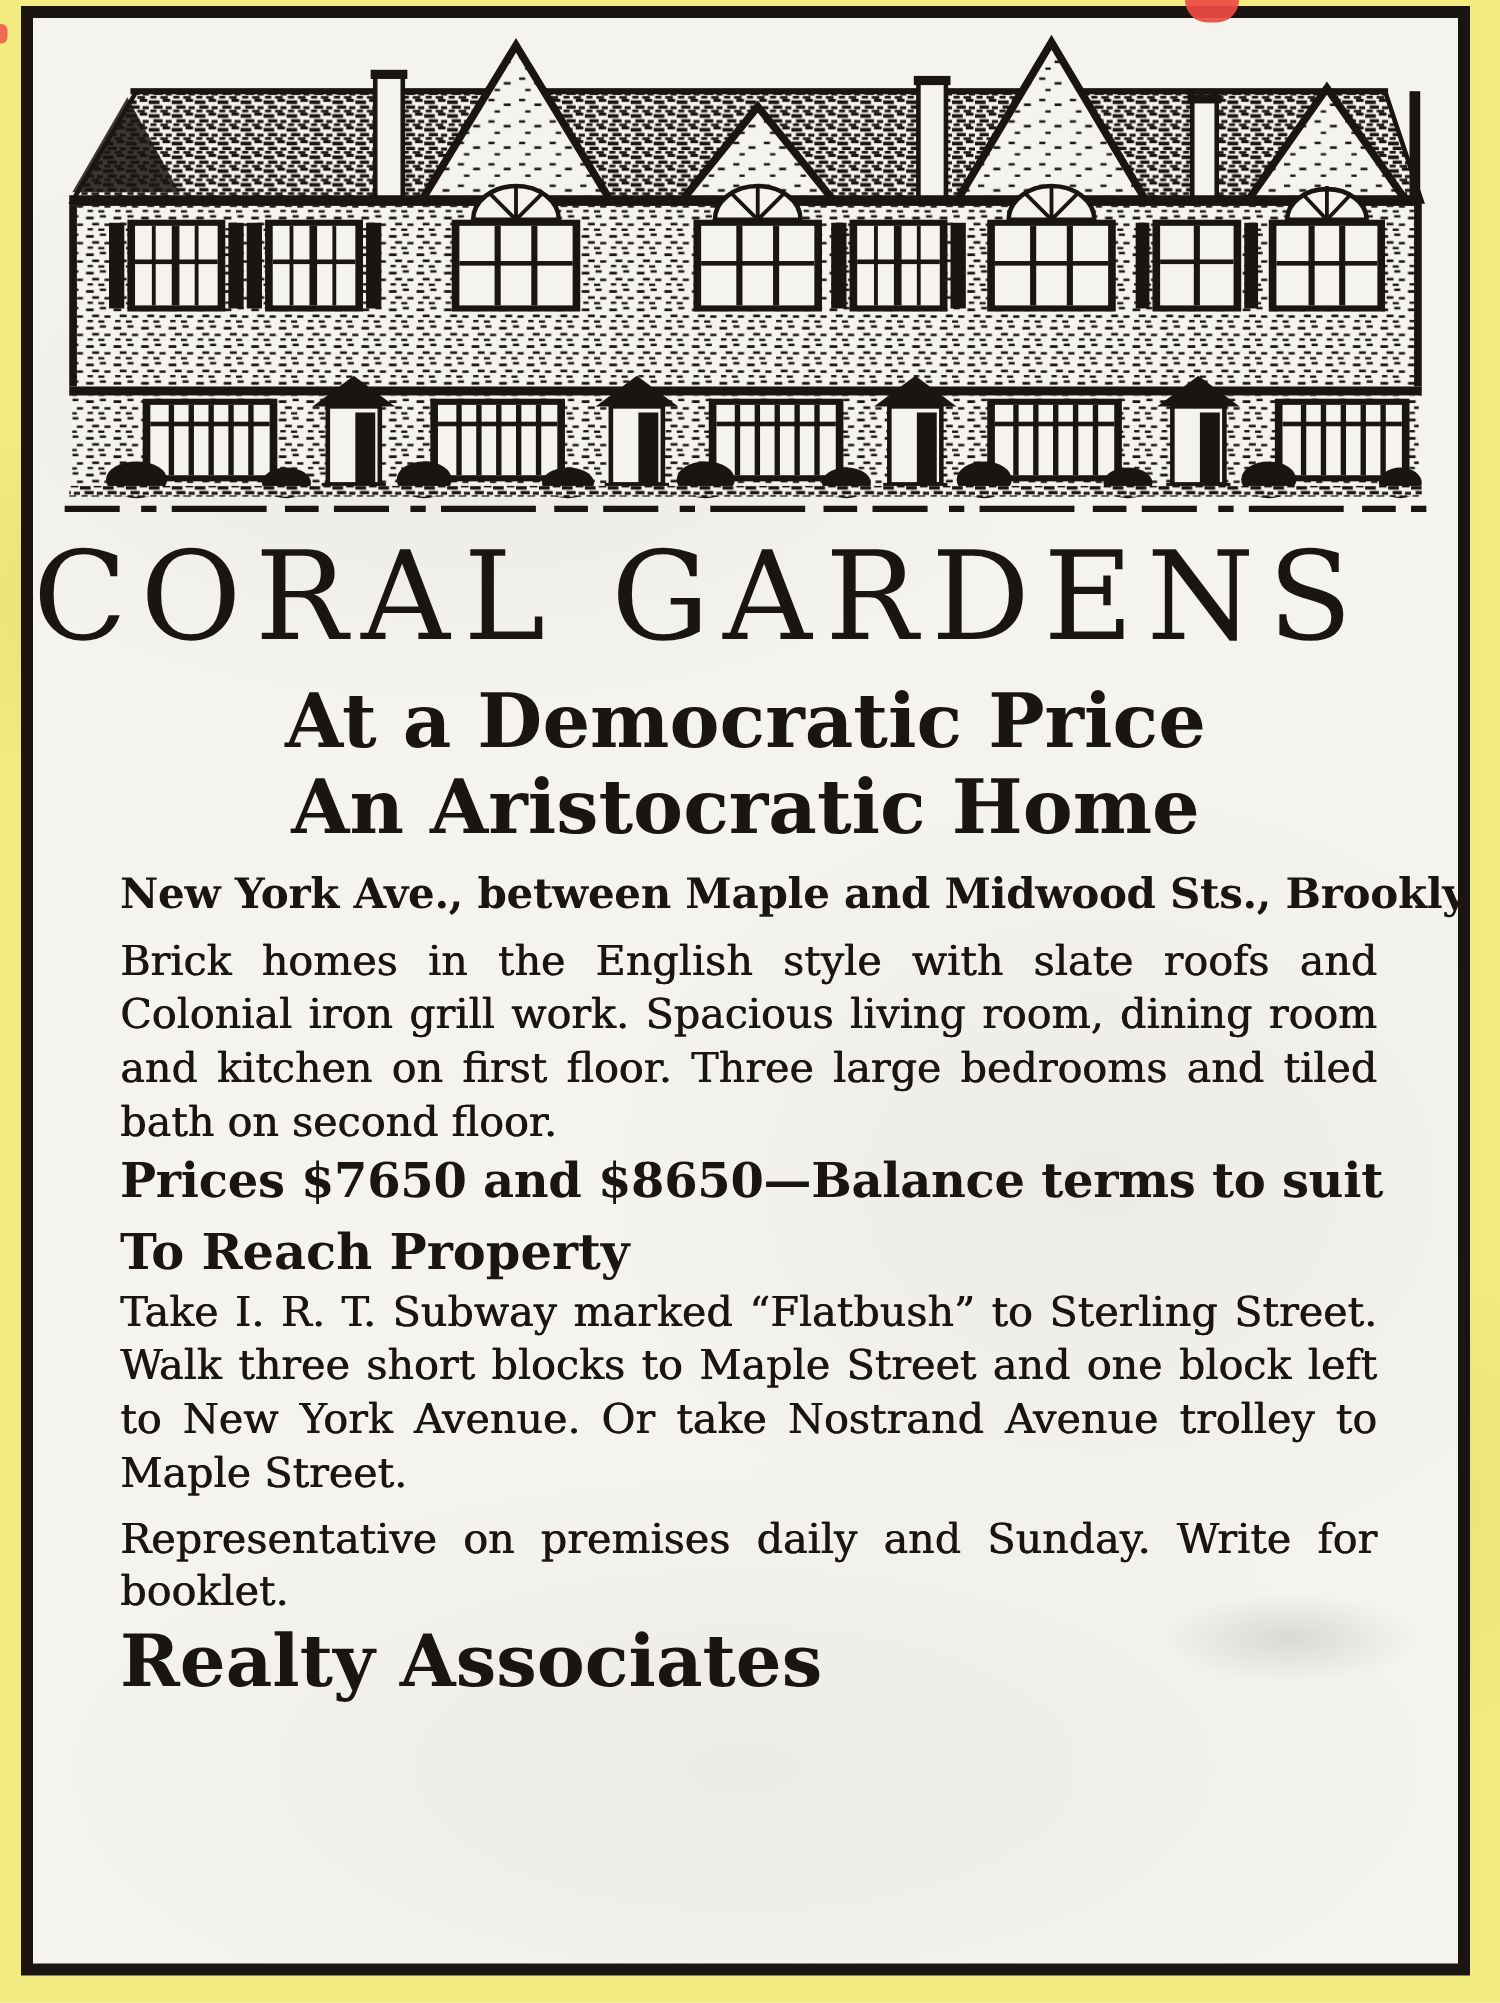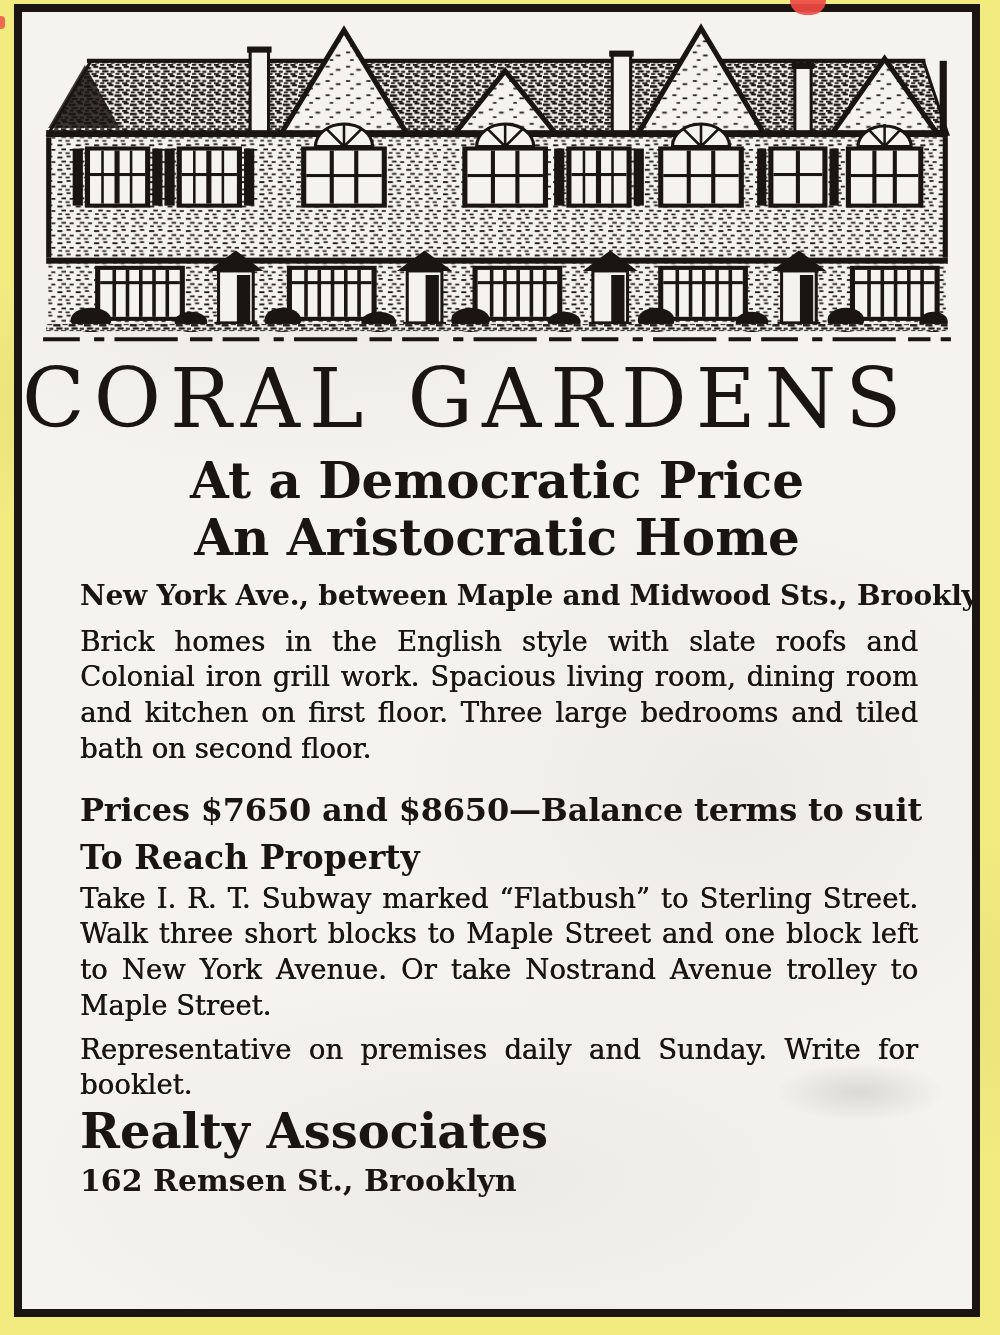--- a/index.html
+++ b/index.html
@@ -107,21 +107,21 @@
     white-space: nowrap;
   }
   .body-para {
     margin-top: 12px;
     font-size: 27.5px;
     line-height: 1.3;
     text-align: justify;
     text-shadow: 0.45px 0 0 currentColor; 
   }
   .prices-line {
-    margin-top: 24px;
+    margin-top: 1px;
     font-size: 32px;
     font-weight: 700;
     white-space: nowrap;
     letter-spacing: -0.2px;
     text-align: center;
   }
   .para-tight { margin-top: 4px; }
   .reach-heading {
     margin-top: 9px;
     font-size: 33px;
@@ -407,17 +407,16 @@
       <p class="address-line">New York Ave., between Maple and Midwood Sts., Brooklyn</p>
       <p class="body-para">Brick homes in the English style with slate roofs and Colonial iron grill work. Spacious living room, dining room and kitchen on first floor. Three large bedrooms and tiled bath on second floor.</p>
       <p class="prices-line">Prices $7650 and $8650—Balance terms to suit</p>
       <h2 class="reach-heading">To Reach Property</h2>
       <p class="body-para para-tight">Take I. R. T. Subway marked “Flatbush” to Sterling Street. Walk three short blocks to Maple Street and one block left to New York Avenue. Or take Nostrand Avenue trolley to Maple Street.</p>
       <p class="body-para rep-para">Representative on premises daily and Sunday. Write for booklet.</p>
       <div class="company-name">Realty Associates</div>
     </div>
 
     <div class="bottom-row">
-      <span>162 Remsen St., Brooklyn</span>
     </div>
 
   </div>
 </div>
 
 </body></html>

